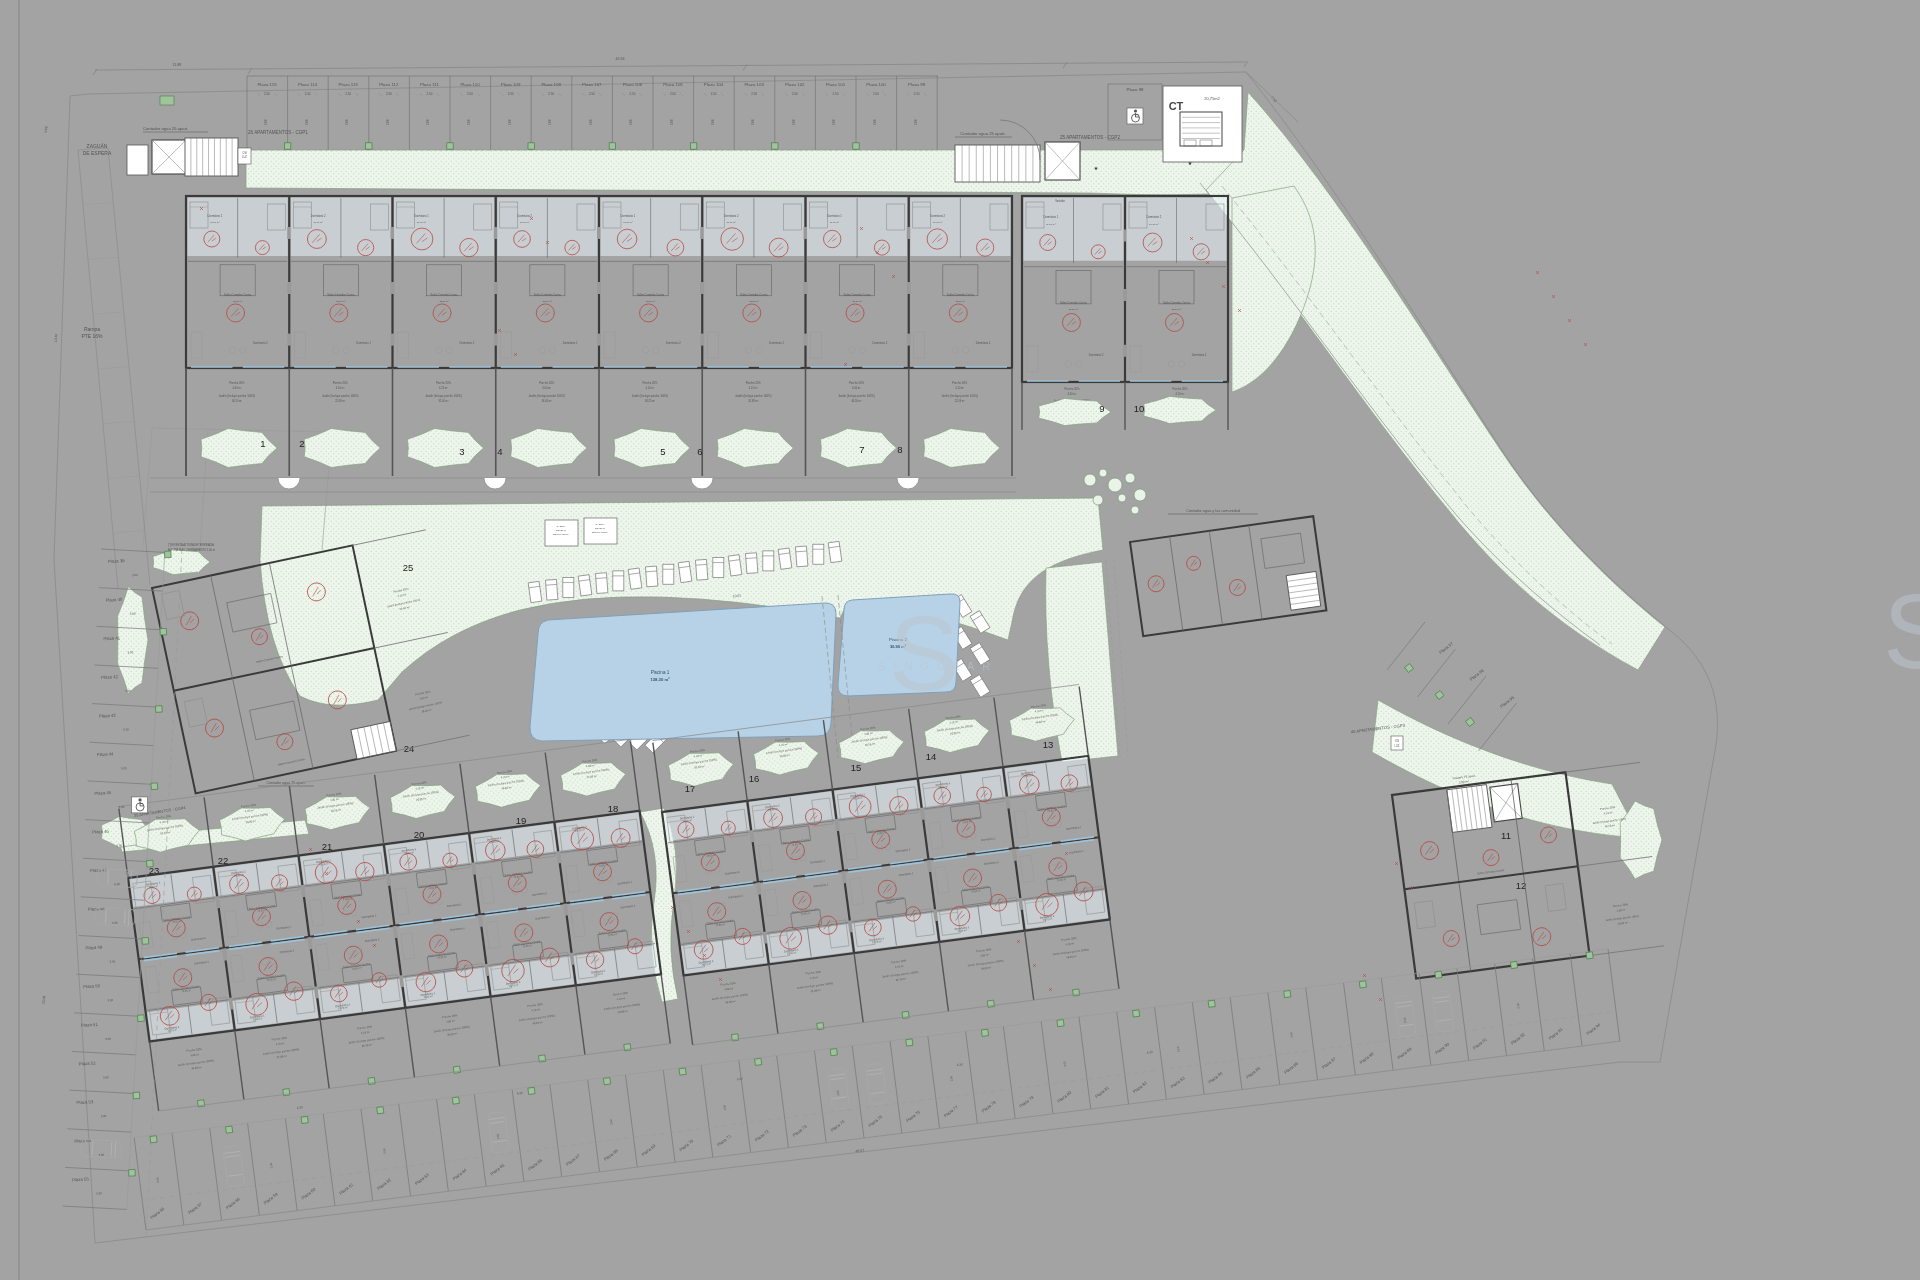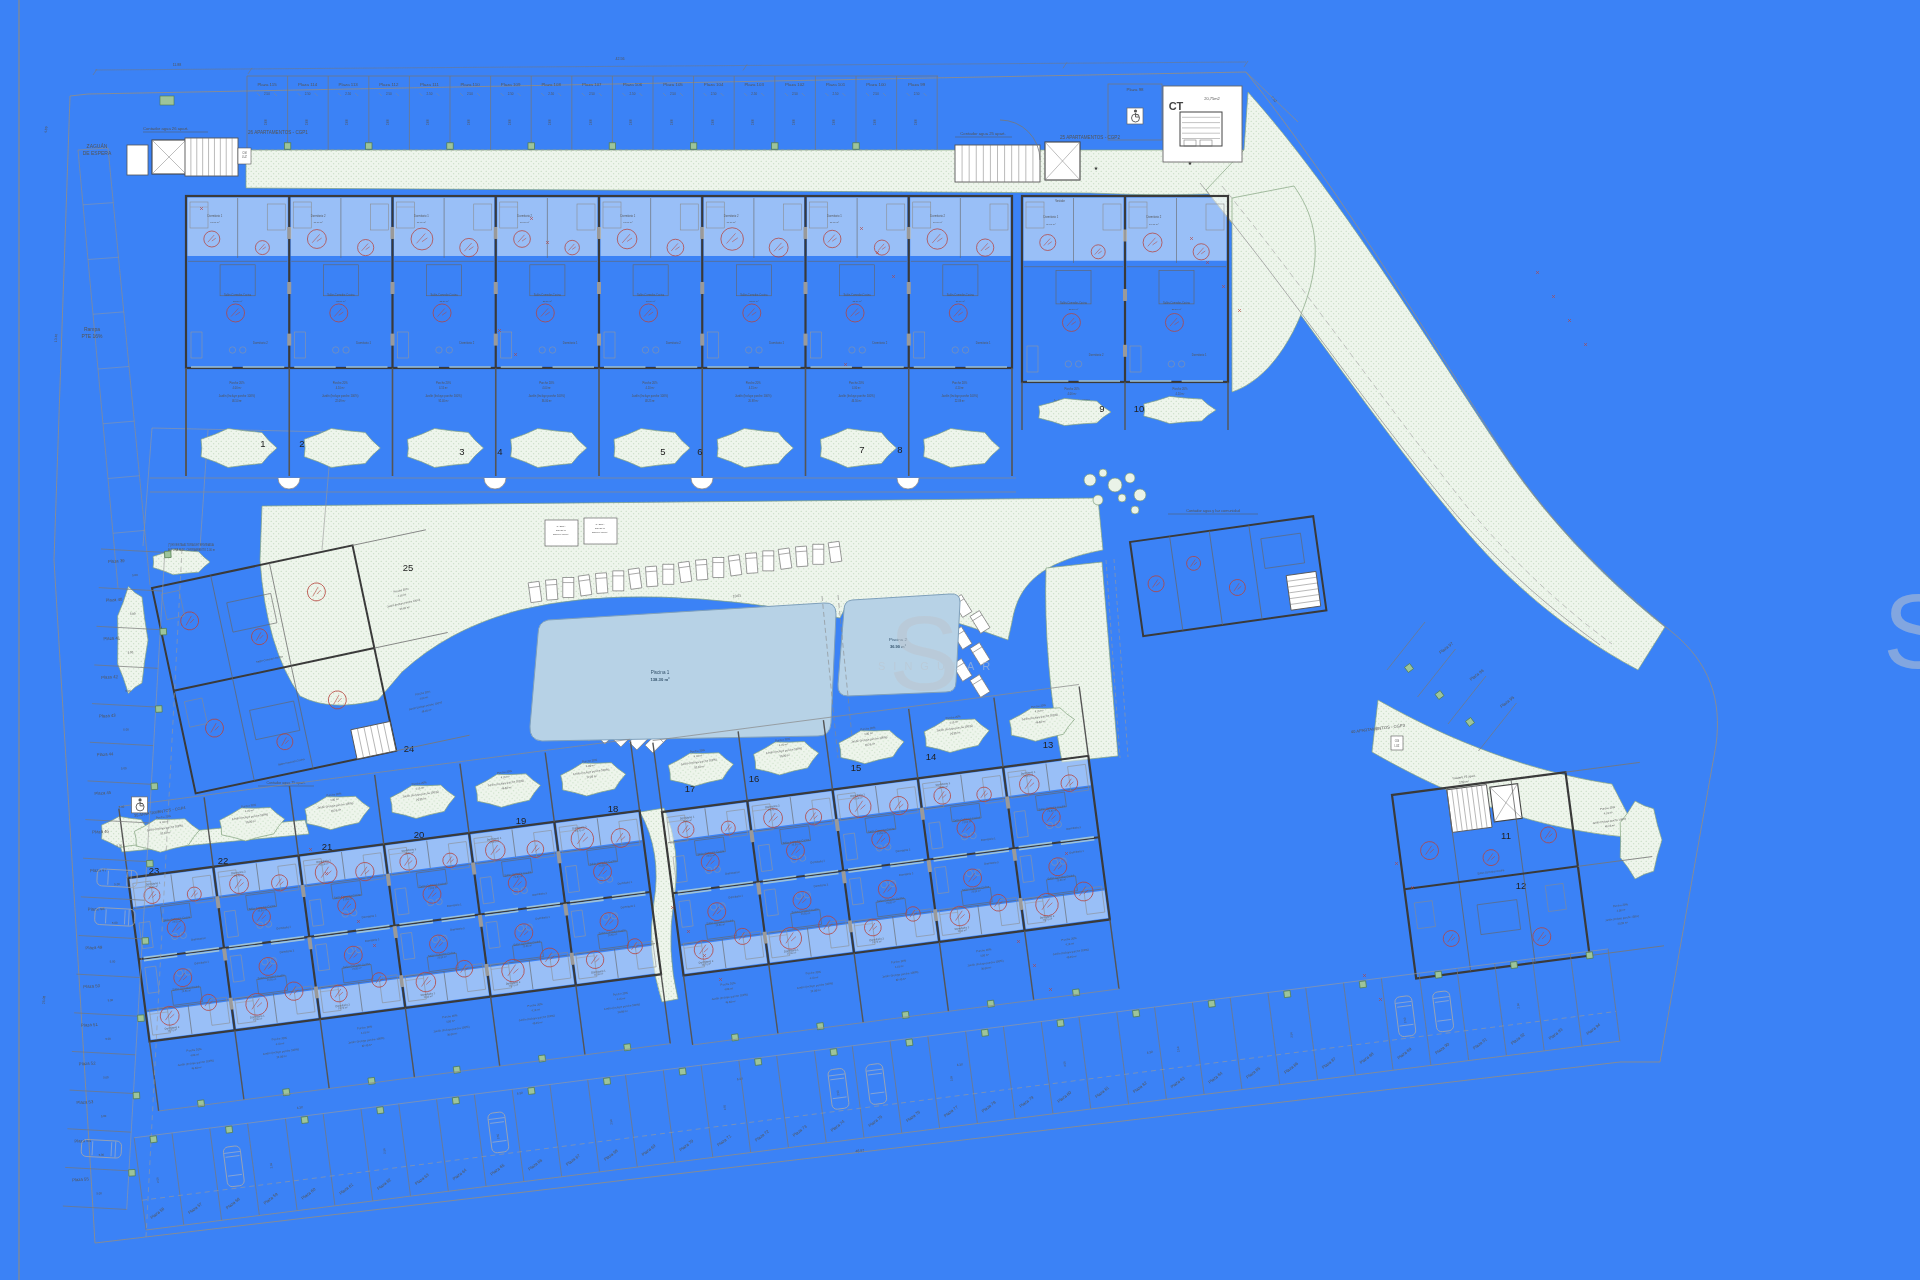--- a/index.html
+++ b/index.html
@@ -1,16 +1,16 @@
 <!DOCTYPE html>
 <html><head>
 <meta charset="utf-8">
 <style>
   html,body{margin:0;padding:0;background:#ffffff}
-  .page{width:1920px;height:1280px;position:relative;overflow:hidden;background:#3b82f6}
+  .page{width:1920px;height:1280px;position:relative;overflow:hidden;background:#a3a3a3}
   svg{display:block}
   svg text{font-family:"Liberation Sans",sans-serif}
 </style>
 </head>
 <body>
 
 <div class="page">
   <svg id="plan" viewBox="0 0 1920 1280" width="1920" height="1280">
     <defs>
       <pattern id="gp" width="5" height="5" patternUnits="userSpaceOnUse">

